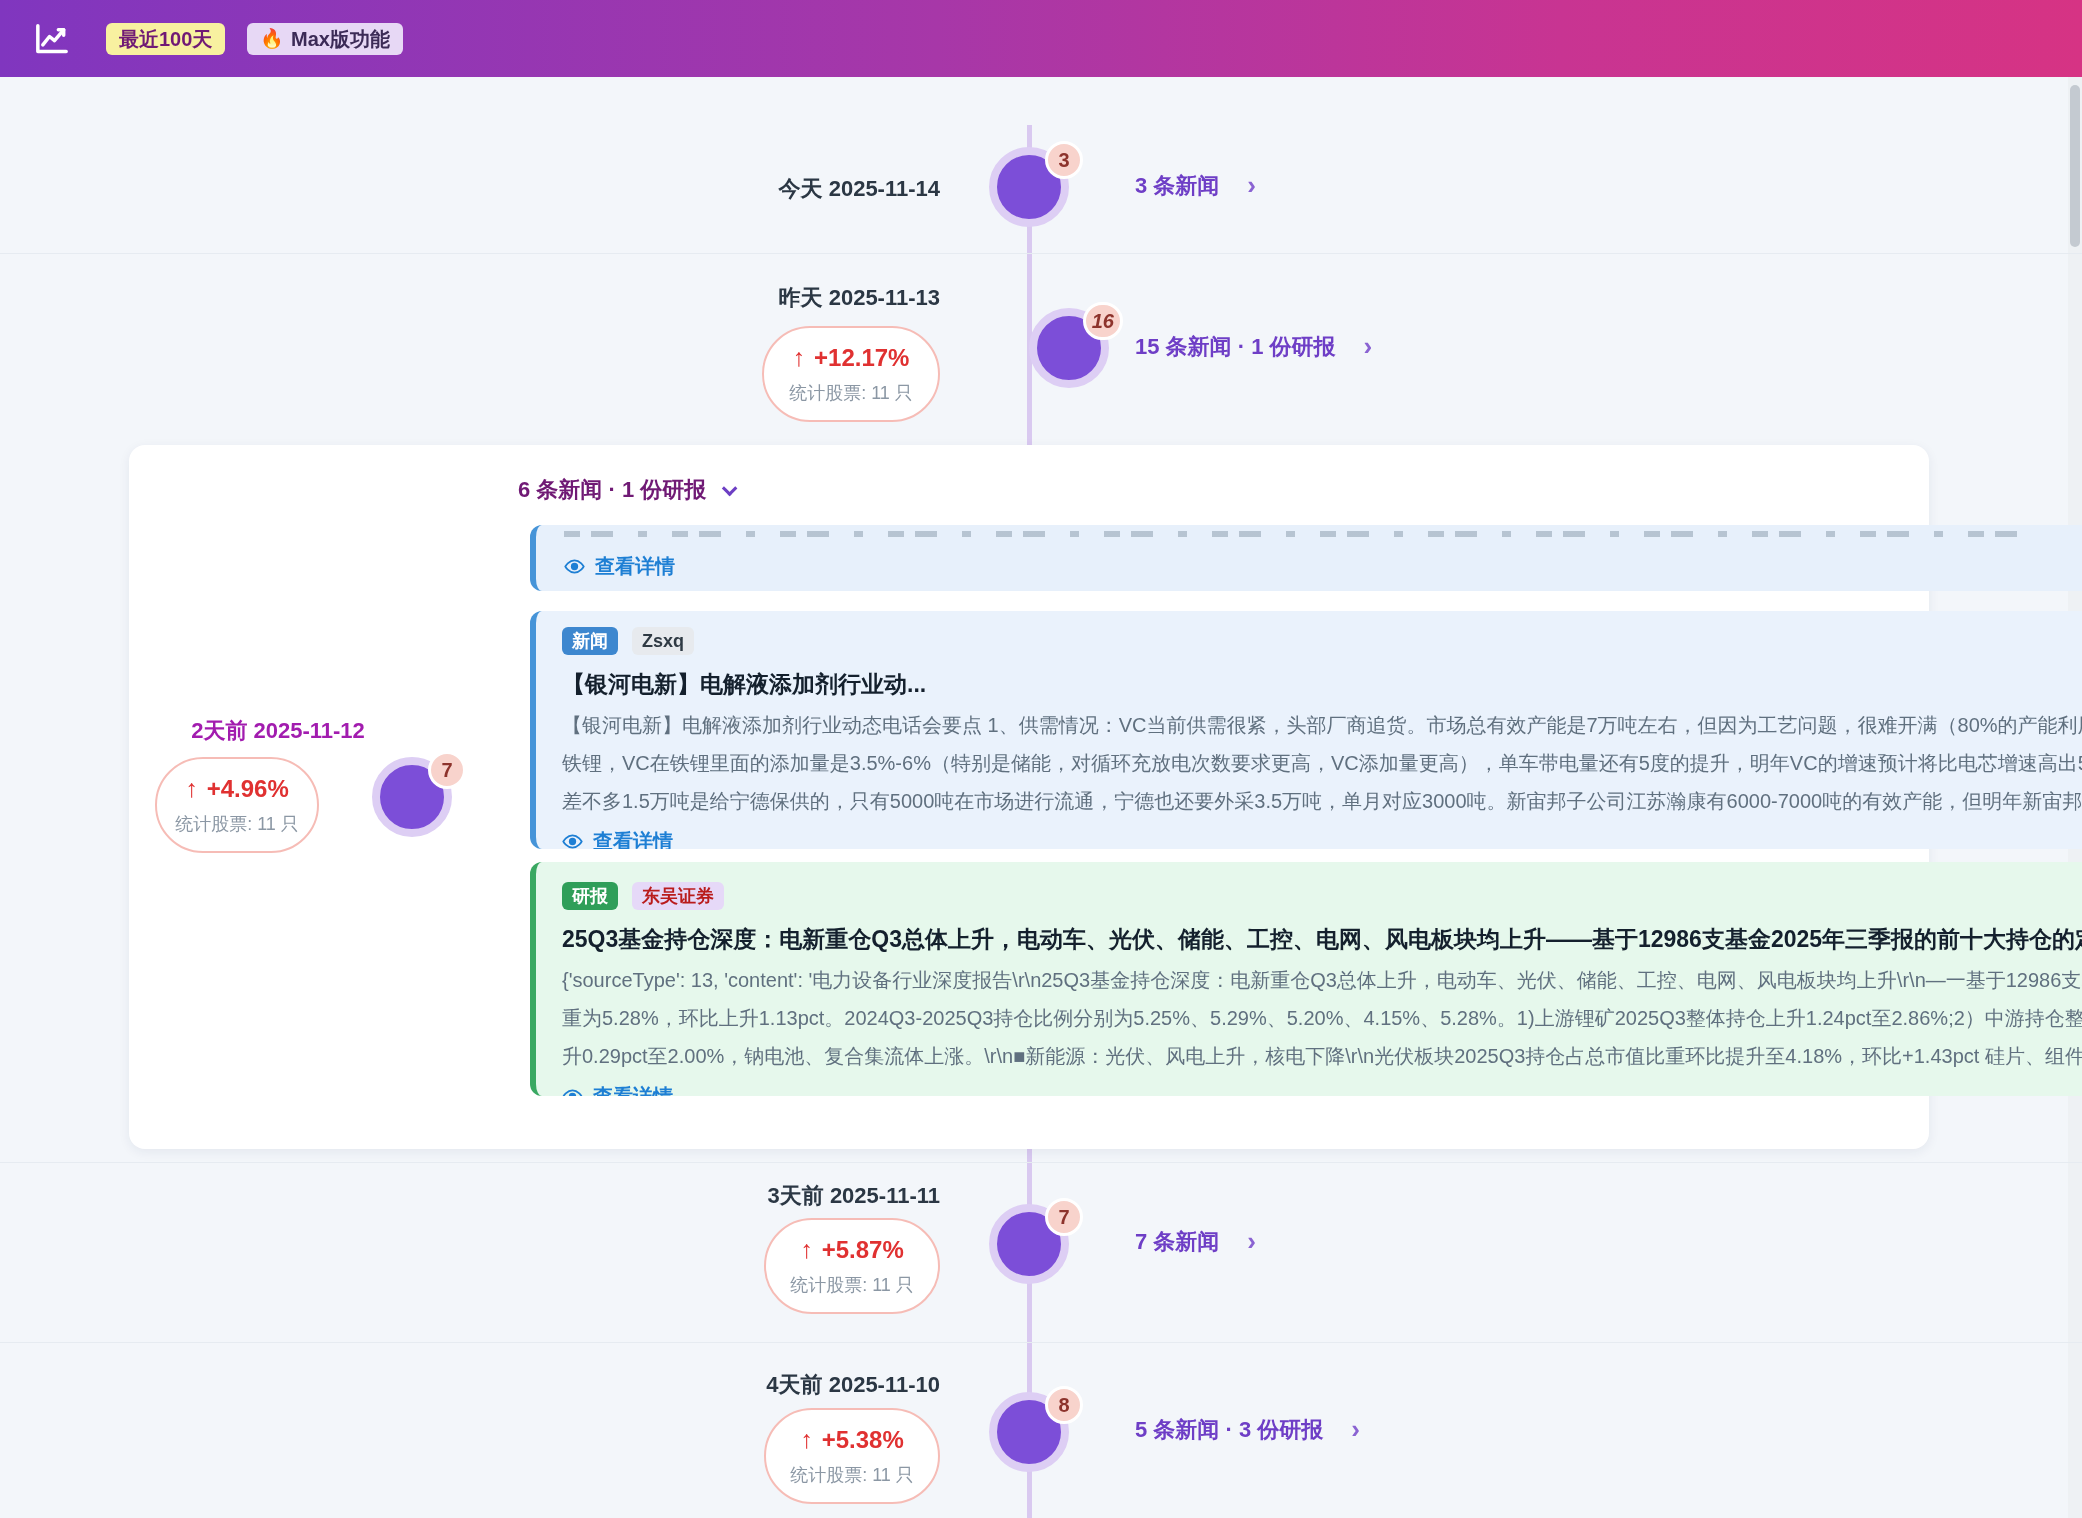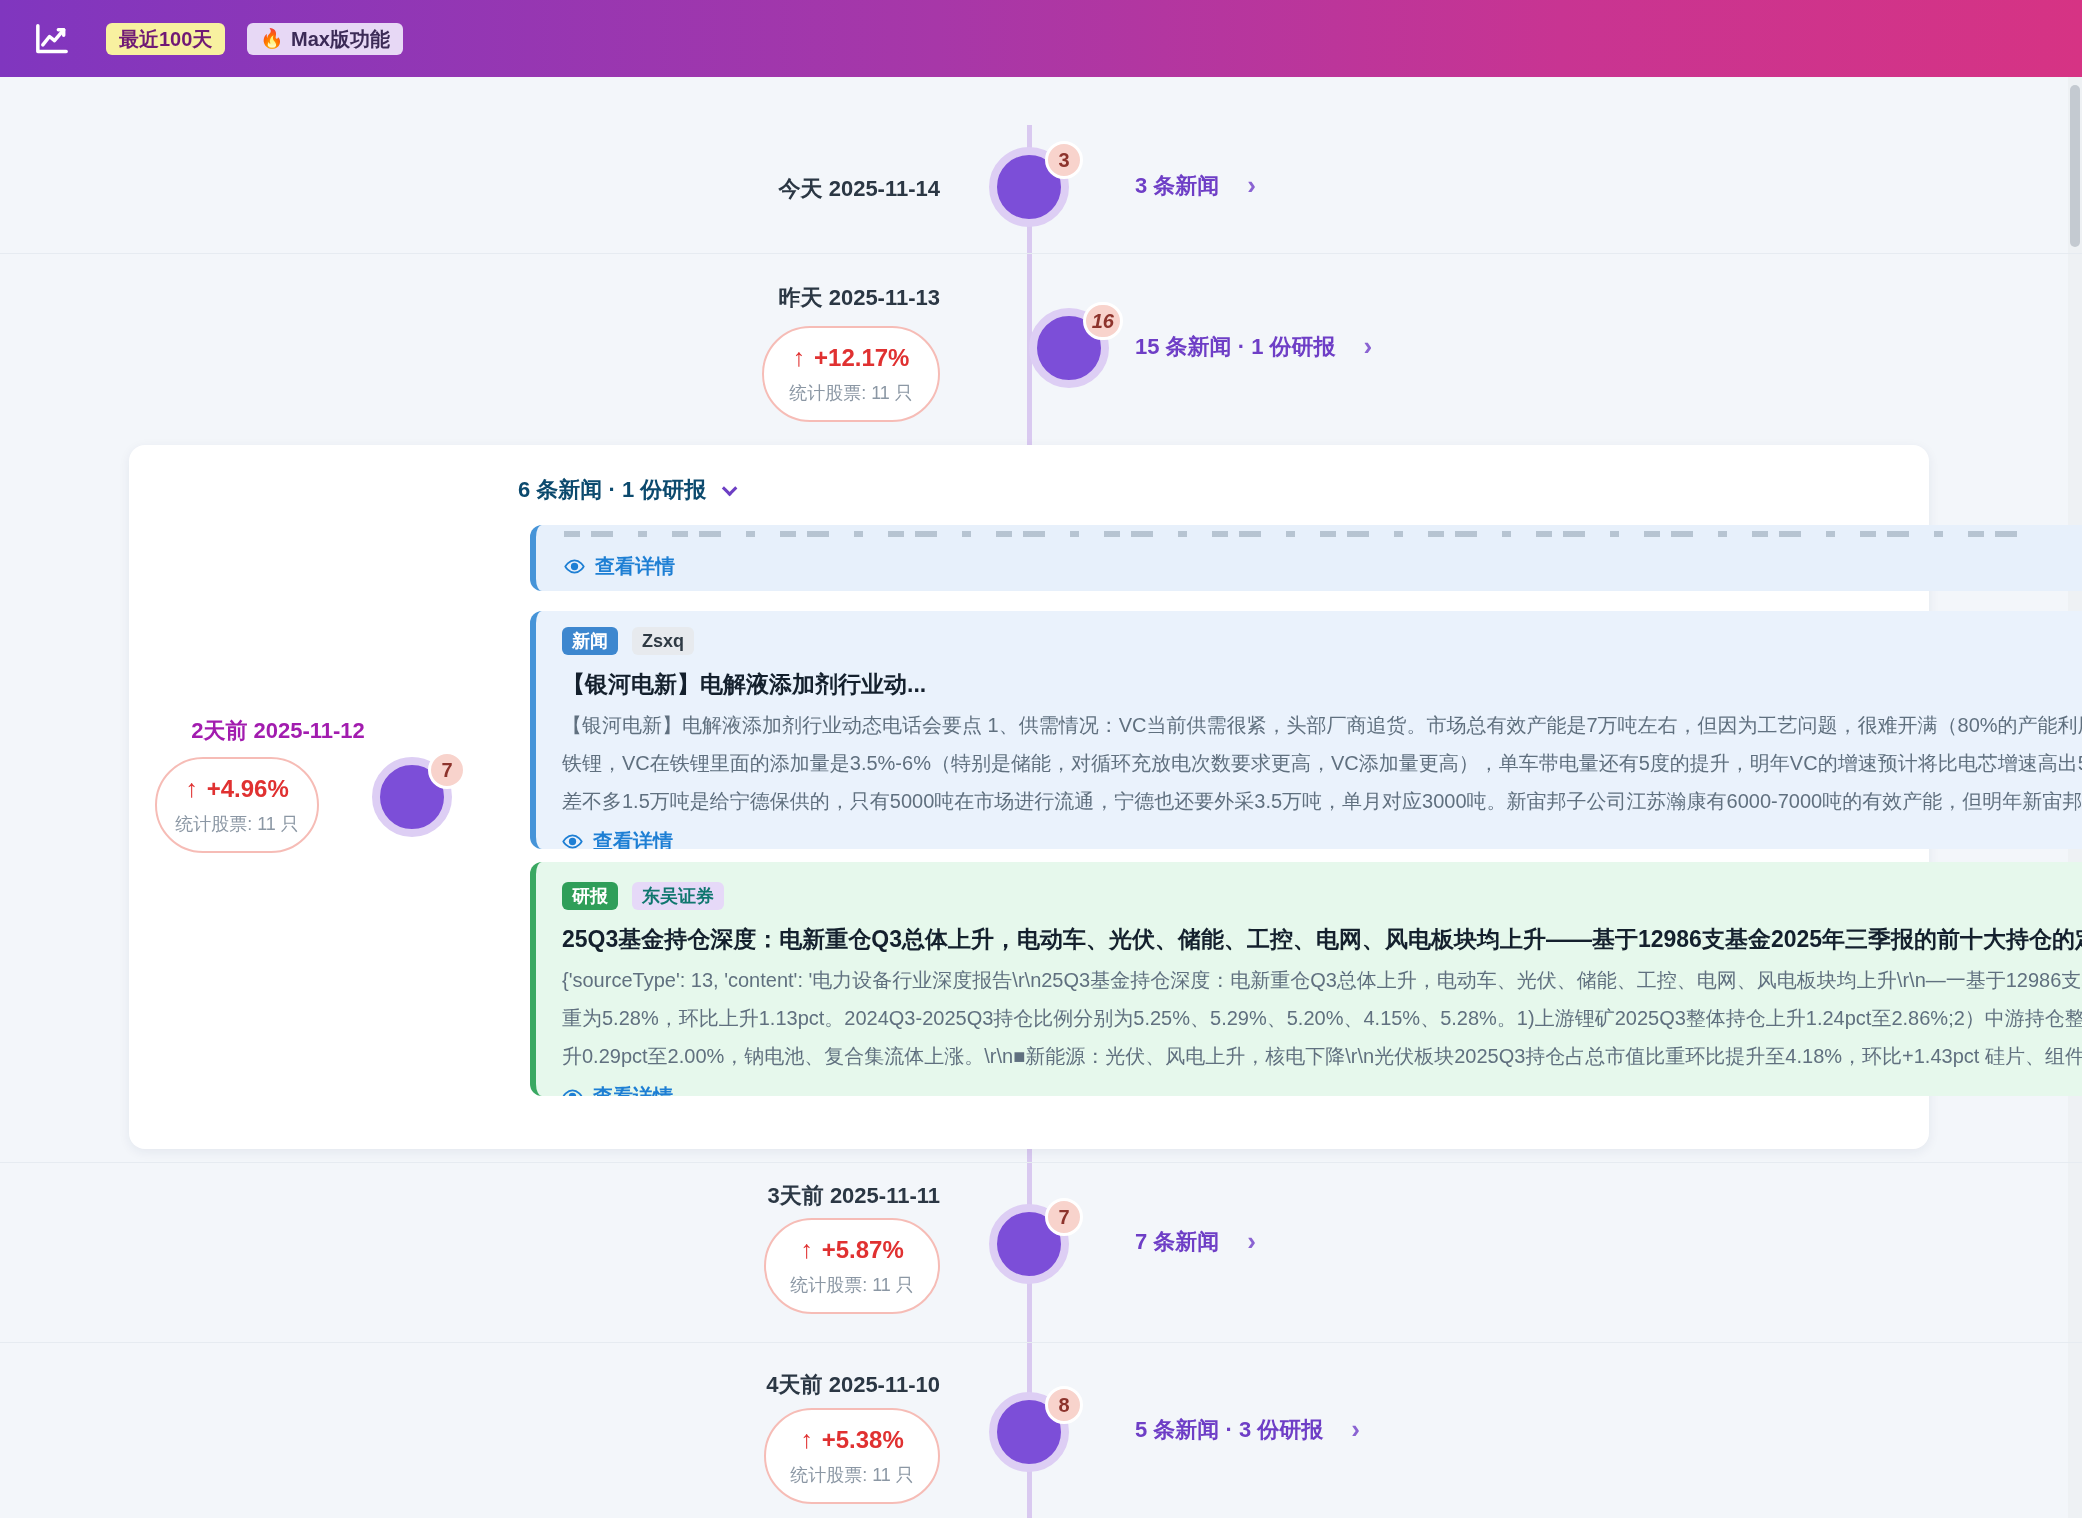--- a/index.html
+++ b/index.html
@@ -59,21 +59,21 @@
     color:#6e3ec6; font-size:22px; font-weight:bold; text-decoration:none; white-space:nowrap; cursor:pointer;
   }
   .chev-right { font-size:26px; color:#8a63d2; font-weight:bold; }
   
   .white-card {
     position:absolute; left:129px; top:445px; width:1800px; height:704px;
     background:#fff; border-radius:16px; box-shadow:0 3px 12px rgba(30,40,80,.07);
   }
   .exp-summary {
     position:absolute; left:389px; top:30px; display:flex; align-items:center; gap:16px;
-    color:#0c4a6e; font-size:22px; font-weight:bold; cursor:pointer; white-space:nowrap;
+    color:#701a75; font-size:22px; font-weight:bold; cursor:pointer; white-space:nowrap;
   }
   .chev-down {
     width:11px; height:11px; border-right:3px solid #6d3fc4; border-bottom:3px solid #6d3fc4;
     transform:rotate(45deg) translateY(-3px); display:inline-block;
   }
   .inner-card { position:absolute; left:401px; width:1620px; border-radius:12px; overflow:hidden; }
   .card-blue  { background:#e7f0fb; border-left:6px solid #4694d8; }
   .card-blue2 { background:#eaf2fc; border-left:6px solid #4694d8; }
   .card-green { background:#e6f8ec; border-left:6px solid #3aa862; }
   .card-a { top:80px;  height:66px;  padding:6px 0 0 28px; }
@@ -82,21 +82,21 @@
   .sliver {
     height:6px; width:92%; margin-bottom:16px; opacity:.55;
     background:repeating-linear-gradient(90deg,#8fa0b0 0 16px,transparent 16px 27px,#8fa0b0 27px 49px,transparent 49px 74px,#8fa0b0 74px 83px,transparent 83px 108px);
   }
   .badge-row { display:flex; align-items:center; gap:14px; }
   .type-badge { font-size:18px; font-weight:bold; color:#fff; border-radius:6px; padding:5px 10px; line-height:1; }
   .type-news   { background:#3d87cf; }
   .type-report { background:#2f9e59; }
   .source-badge { font-size:18px; font-weight:bold; border-radius:6px; padding:5px 10px; line-height:1; }
   .source-gray   { background:#e7eaee; color:#2f3a44; }
-  .source-purple { background:#e6d9f8; color:#0f766e; }
+  .source-purple { background:#e6d9f8; color:#b91c1c; }
   .card-title { margin-top:14px; font-size:23px; font-weight:bold; color:#14202d; white-space:nowrap; overflow:hidden; }
   .card-line  { font-size:20px; color:#60707f; line-height:38px; white-space:nowrap; overflow:hidden; }
   .card-lines { margin-top:6px; }
   .detail-link {
     display:inline-flex; align-items:center; gap:10px; margin-top:8px;
     color:#1e7fd4; font-size:20px; font-weight:bold; text-decoration:none; cursor:pointer;
   }
   .card-a .detail-link { margin-top:0; }
   .eye-icon { width:21px; height:21px; }
   

